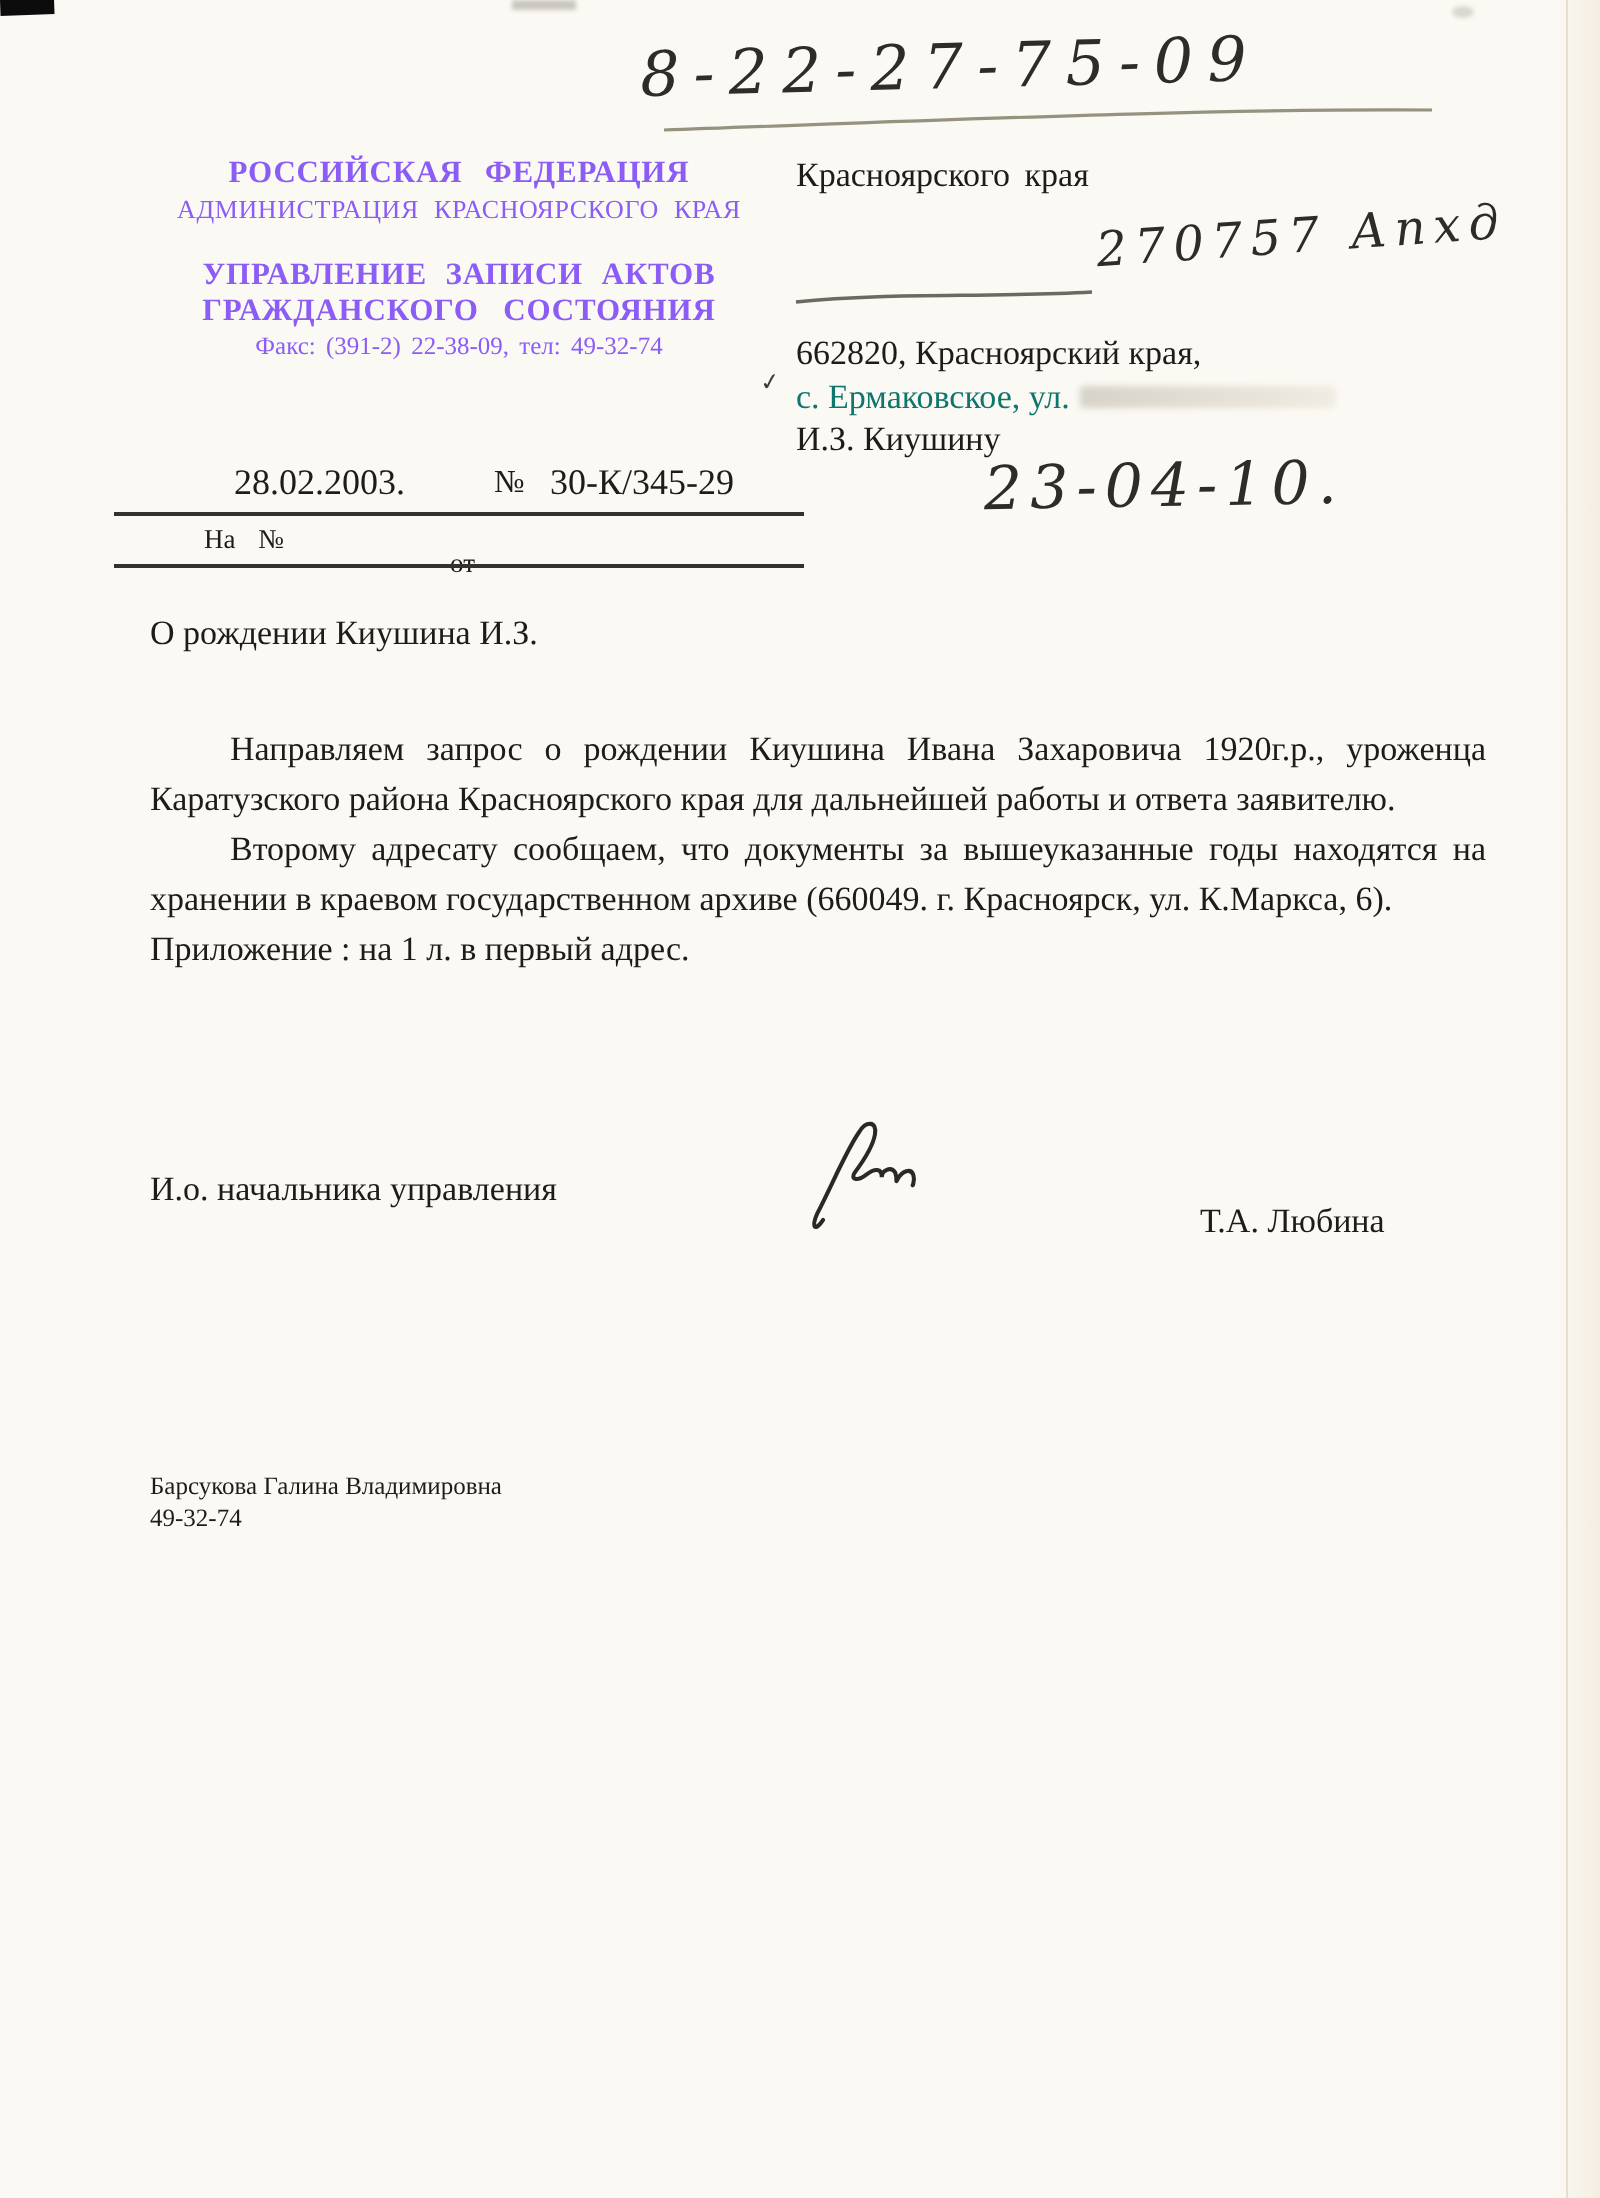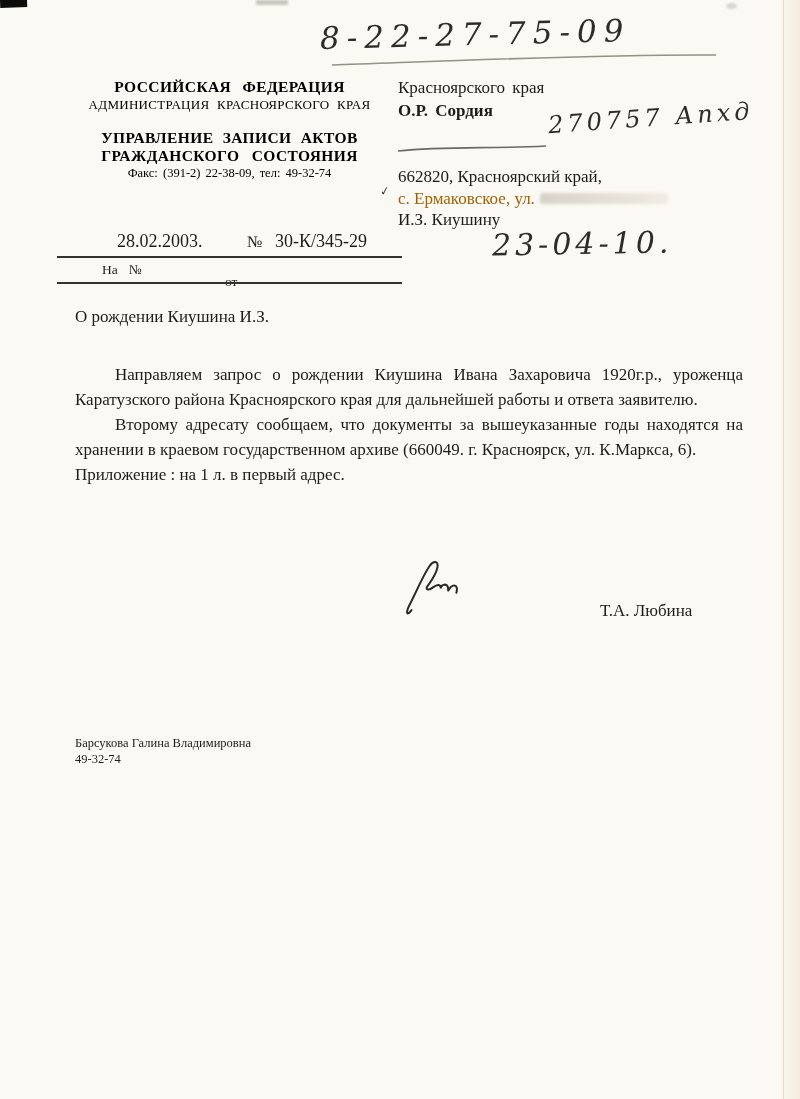--- a/index.html
+++ b/index.html
@@ -27,21 +27,21 @@
     white-space:nowrap;
   }
   .hw-phone{position:absolute;left:320px;top:16px;font-size:31px;letter-spacing:7px;transform:rotate(-1.5deg);}
   .hw-reg{position:absolute;left:548px;top:104px;font-size:24px;letter-spacing:4px;transform:rotate(-4deg);}
   .hw-date{position:absolute;left:492px;top:226px;font-size:30px;letter-spacing:4px;transform:rotate(-1deg);}
   .check-mark{position:absolute;left:380px;top:184px;font-size:12px;color:#3c3a36;transform:rotate(-8deg);font-family:"DejaVu Sans",sans-serif;}
 
   svg.stroke{position:absolute;overflow:visible;}
 
   
-  .letterhead{position:absolute;left:57px;top:78px;width:345px;text-align:center;color:#000000;}
+  .letterhead{position:absolute;left:57px;top:78px;width:345px;text-align:center;color:#8b5cf6;}
   .lh-1{font-weight:bold;font-size:15.5px;word-spacing:7px;letter-spacing:.4px;}
   .lh-2{font-weight:normal;font-size:13px;word-spacing:4px;letter-spacing:.3px;margin-top:1px;}
   .lh-3{font-weight:bold;font-size:15.5px;word-spacing:5px;letter-spacing:.4px;margin-top:16px;}
   .lh-4{font-weight:bold;font-size:15.5px;word-spacing:8px;letter-spacing:.4px;}
   .lh-addr{font-size:12.5px;word-spacing:4px;margin-top:19px;}
   .lh-fax{font-size:12.5px;word-spacing:2px;margin-top:1px;}
 
   
   .ref-block{position:absolute;left:57px;top:231px;width:345px;height:56px;}
   .ref-date{position:absolute;left:60px;top:0;font-size:18px;font-family:Liberation Serif, serif;}
@@ -49,21 +49,21 @@
   .ref-number{position:absolute;left:218px;top:0;font-size:18px;}
   .ref-line1{position:absolute;left:0;top:25px;width:345px;border-top:2px solid #34322f;}
   .ref-on-no{position:absolute;left:45px;top:31px;font-size:13.5px;word-spacing:8px;}
   .ref-ot{position:absolute;left:168px;top:31px;font-size:13.5px;margin-top:12px;}
   .ref-line2{position:absolute;left:0;top:51px;width:345px;border-top:2px solid #34322f;}
 
   
   .recipient1{position:absolute;left:398px;top:77px;width:396px;font-size:17px;line-height:22.5px;word-spacing:3px;}
   .recipient1 .bold{font-weight:bold;}
   .recipient2{position:absolute;left:398px;top:166px;width:396px;font-size:17px;line-height:21.5px;}
-  .settlement{color:#a16207;}
+  .settlement{color:#0f766e;}
   .faded-street{
     display:inline-block;width:128px;height:11px;margin-left:5px;
     background:linear-gradient(90deg,#b3ada0,#d6d0c3 70%,#e6e0d3);
     opacity:.5;filter:blur(1.5px);vertical-align:baseline;border-radius:2px;
   }
 
   
   .subject{position:absolute;left:75px;top:307px;font-size:17px;}
   .body-text{position:absolute;left:75px;top:362px;width:668px;font-size:17px;line-height:25px;text-align:justify;}
   .body-text p{margin:0;text-indent:40px;}
@@ -107,44 +107,44 @@
     <span class="ref-no-sign">№</span>
     <span class="ref-number">30-К/345-29</span>
     <div class="ref-line1"></div>
     <span class="ref-on-no">На №</span>
     <span class="ref-ot">от</span>
     <div class="ref-line2"></div>
   </div>
 
   <div class="recipient1">
     <div>Красноярского края</div>
-    <div class="bold">О.Р. Сордия</div>
   </div>
   <svg class="stroke" style="left:396px;top:142px;" width="156" height="14">
     <path d="M2,9 C50,4 95,7 150,4" stroke="#6d6862" stroke-width="1.7" fill="none"></path>
   </svg>
   <div class="hand hw-reg">270757 Апхд</div>
 
   <span class="check-mark">✓</span>
   <div class="recipient2">
-    <div>662820, Красноярский край,</div>
+    <div>662820, Красноярский края,</div>
     <div><span class="settlement">с. Ермаковское, ул.</span><span class="faded-street"></span></div>
     <div>И.З. Киушину</div>
   </div>
   <div class="hand hw-date">23-04-10.</div>
 
   <div class="subject">О рождении Киушина И.З.</div>
 
   <div class="body-text">
     <p>Направляем запрос о рождении Киушина Ивана Захаровича 1920г.р., уроженца Каратузского района Красноярского края для дальнейшей работы и ответа заявителю.</p>
     <p>Второму адресату сообщаем, что документы за вышеуказанные годы находятся на хранении в краевом государственном архиве  (660049. г. Красноярск, ул. К.Маркса, 6).</p>
     <p class="no-indent">Приложение : на  1 л. в первый адрес.</p>
   </div>
 
   <div class="sig-row">
+    <span class="sig-position">И.о. начальника управления</span>
     <svg class="stroke sig-scribble" width="84" height="62" viewBox="0 0 70 55">
       <path d="M8 47 C4 53 2 50 7 41 C13 29 19 15 24 8 C27 3 32 3 31 9 C30 15 25 22 22 26 C20 29 23 30 27 27 C31 24 34 24 34 28 C34 25 38 23 40 26 C41 29 40 31 41 29 C43 25 47 24 48 27 C49 30 47 33 48 31" stroke="#2a2926" stroke-width="1.8" fill="none" stroke-linecap="round"></path>
     </svg>
     <span class="sig-name">Т.А. Любина</span>
   </div>
 
   <div class="footer">
     <div>Барсукова Галина Владимировна</div>
     <div>49-32-74</div>
   </div>

